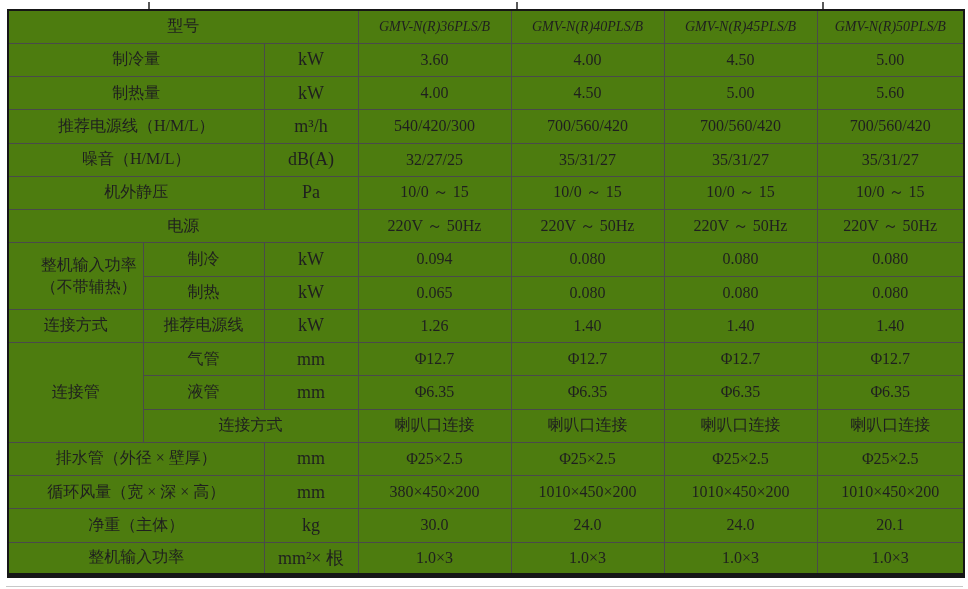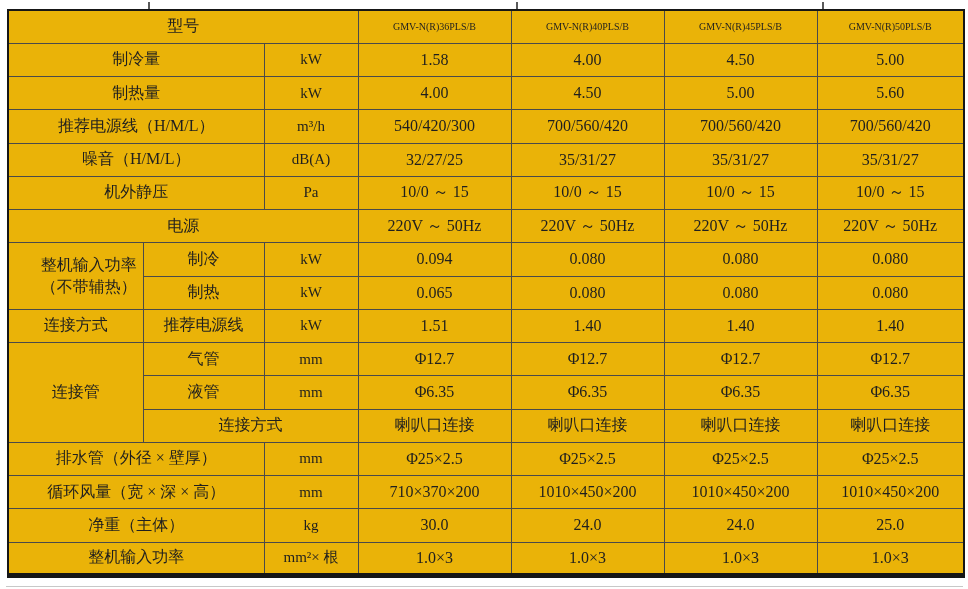--- a/index.html
+++ b/index.html
@@ -18,35 +18,35 @@
   table.spec-table {
     position: absolute;
     left: 7px;
     top: 9px;
     width: 956px;
     height: 569px;
     border-collapse: collapse;
     table-layout: fixed;
     border: 2px solid #161616;
     border-bottom-width: 5px;
-    background: #eab308;
+    background: #4d7c0f;
   }
   td {
     border: 1px solid #4a4a4a;
     text-align: center;
     vertical-align: middle;
     font-size: 16px;
     padding: 0 2px;
     overflow: hidden;
     white-space: nowrap;
   }
   tr { height: 33px; }
-  td.model { font-size: 10px; letter-spacing: 0px; }
+  td.model { font-size: 14px; letter-spacing: 0px; font-style: italic; }
   td.group { white-space: pre-line; line-height: 1.35; font-size: 16px; padding-left: 28px; }
-  td.unit  { font-size: 15px; }
+  td.unit  { font-size: 18px; }
   td.val   { font-size: 16px; }
   
   .tick {
     position: absolute;
     top: 2px;
     width: 2px;
     height: 8px;
     background: #5a5a5a;
   }
   .bottom-line {
@@ -81,21 +81,21 @@
     <td colspan="3">型号</td>
     <td class="model">GMV-N(R)36PLS/B</td>
     <td class="model">GMV-N(R)40PLS/B</td>
     <td class="model">GMV-N(R)45PLS/B</td>
     <td class="model">GMV-N(R)50PLS/B</td>
   </tr>
 
   <tr>
     <td colspan="2">制冷量</td>
     <td class="unit">kW</td>
-    <td class="val">1.58</td>
+    <td class="val">3.60</td>
     <td class="val">4.00</td>
     <td class="val">4.50</td>
     <td class="val">5.00</td>
   </tr>
 
   <tr>
     <td colspan="2">制热量</td>
     <td class="unit">kW</td>
     <td class="val">4.00</td>
     <td class="val">4.50</td>
@@ -155,21 +155,21 @@
     <td class="val">0.065</td>
     <td class="val">0.080</td>
     <td class="val">0.080</td>
     <td class="val">0.080</td>
   </tr>
 
   <tr>
     <td>连接方式</td>
     <td>推荐电源线</td>
     <td class="unit">kW</td>
-    <td class="val">1.51</td>
+    <td class="val">1.26</td>
     <td class="val">1.40</td>
     <td class="val">1.40</td>
     <td class="val">1.40</td>
   </tr>
 
   <tr>
     <td rowspan="3">连接管</td>
     <td>气管</td>
     <td class="unit">mm</td>
     <td class="val">Φ12.7</td>
@@ -200,33 +200,33 @@
     <td class="unit">mm</td>
     <td class="val">Φ25×2.5</td>
     <td class="val">Φ25×2.5</td>
     <td class="val">Φ25×2.5</td>
     <td class="val">Φ25×2.5</td>
   </tr>
 
   <tr>
     <td colspan="2">循环风量（宽 × 深 × 高）</td>
     <td class="unit">mm</td>
-    <td class="val">710×370×200</td>
+    <td class="val">380×450×200</td>
     <td class="val">1010×450×200</td>
     <td class="val">1010×450×200</td>
     <td class="val">1010×450×200</td>
   </tr>
 
   <tr>
     <td colspan="2">净重（主体）</td>
     <td class="unit">kg</td>
     <td class="val">30.0</td>
     <td class="val">24.0</td>
     <td class="val">24.0</td>
-    <td class="val">25.0</td>
+    <td class="val">20.1</td>
   </tr>
 
   <tr>
     <td colspan="2">整机输入功率</td>
     <td class="unit">mm²× 根</td>
     <td class="val">1.0×3</td>
     <td class="val">1.0×3</td>
     <td class="val">1.0×3</td>
     <td class="val">1.0×3</td>
   </tr>

